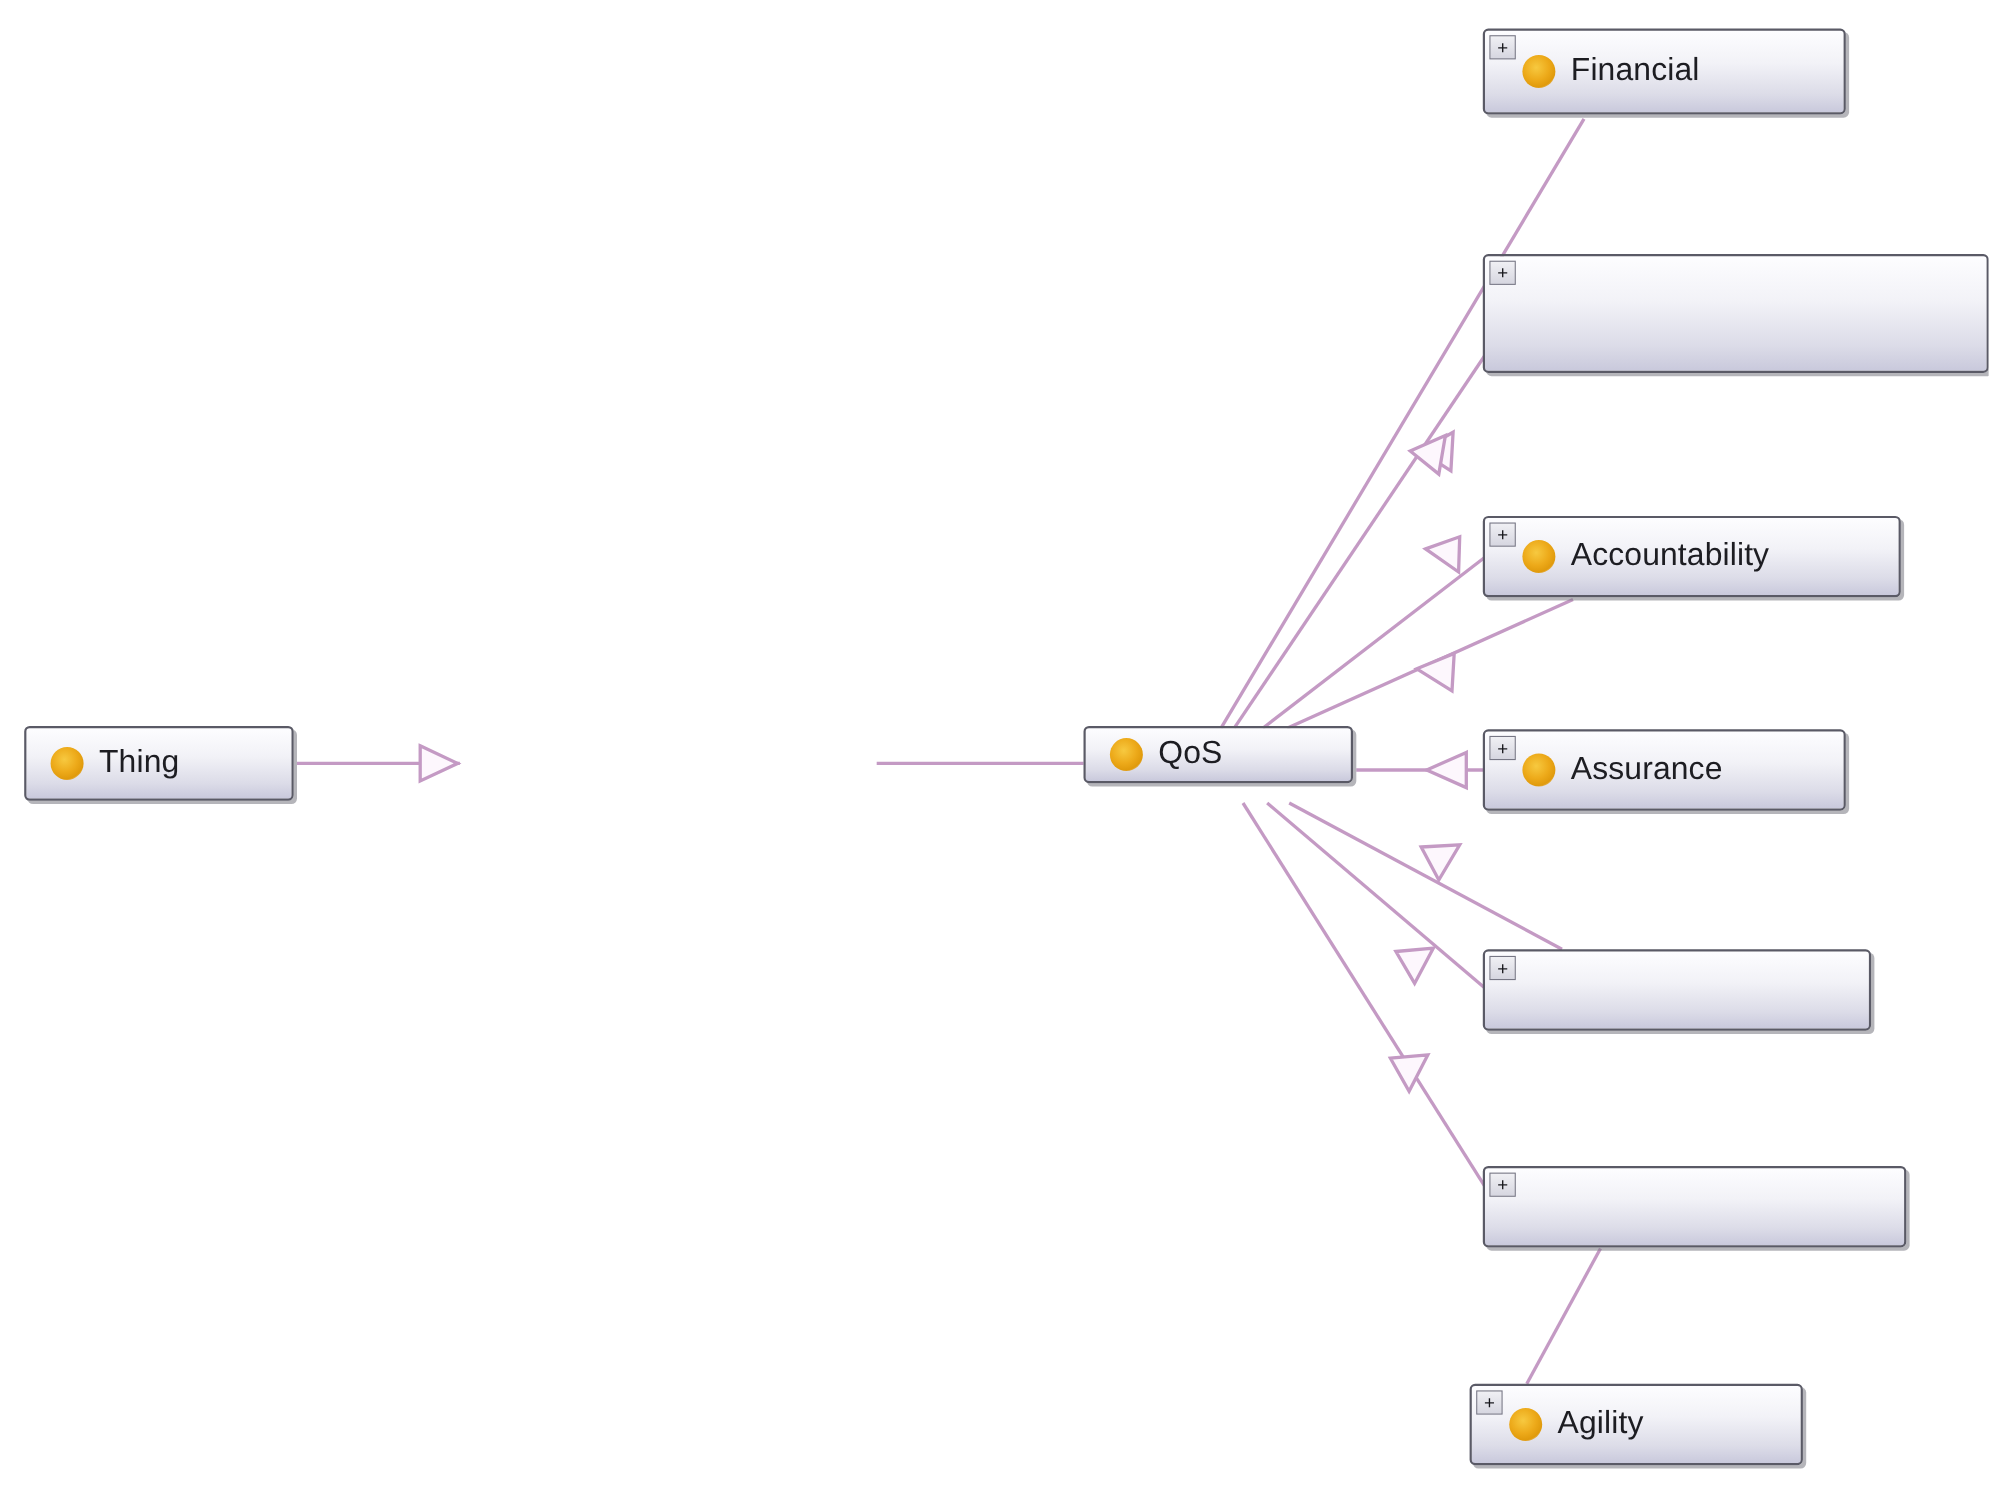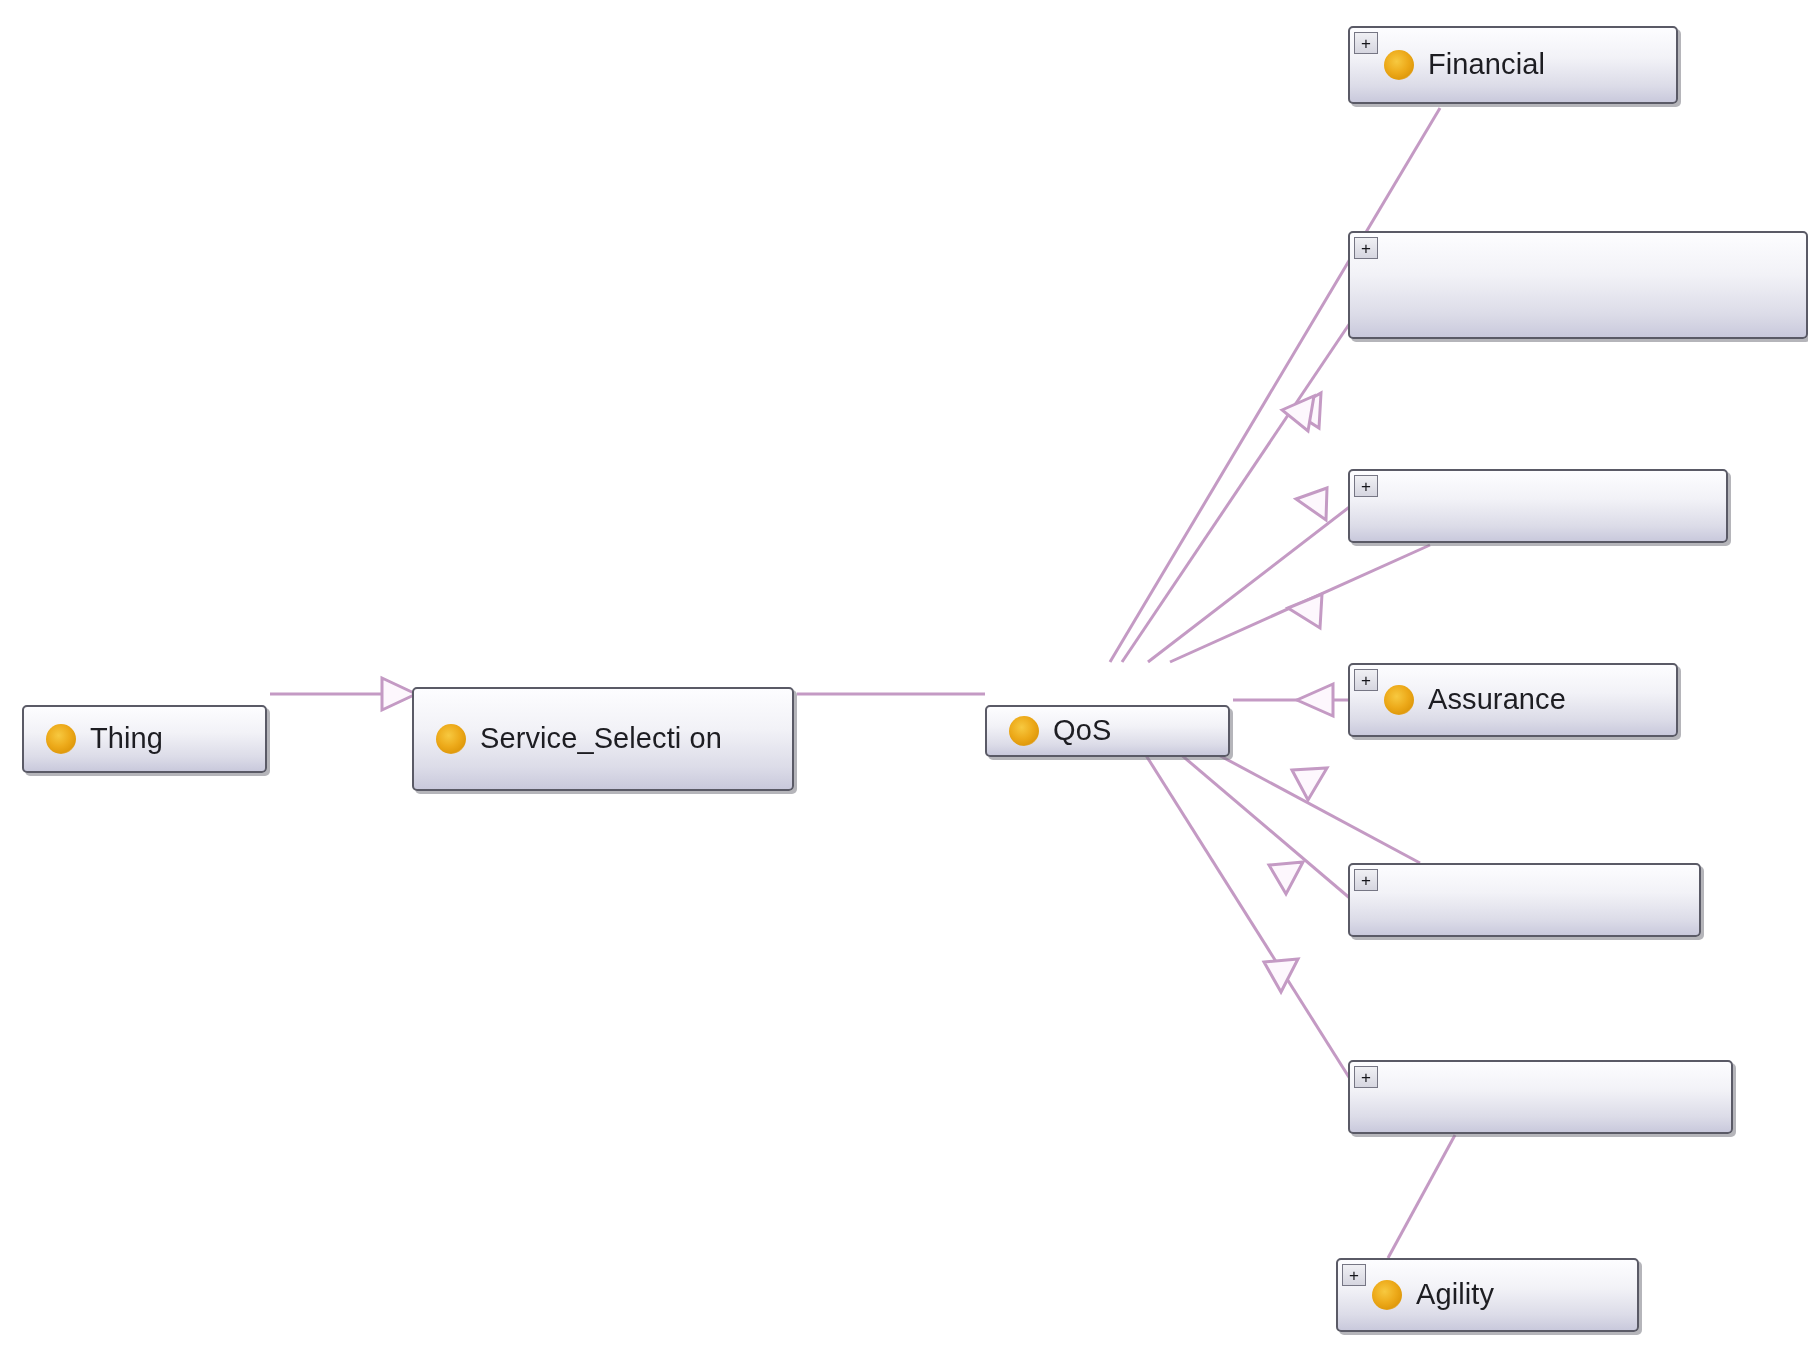--- a/index.html
+++ b/index.html
@@ -80,21 +80,20 @@
     display: flex;
     align-items: center;
     justify-content: center;
     font-size: 17px;
     line-height: 1;
     color: #15151a;
     font-family: "Liberation Sans", sans-serif;
   }
   .node.no-expander {
     padding-left: 22px;
-    margin-top: 45px;
   }
 </style>
 </head>
 <body>
 
 <div id="canvas">
 
   <svg id="edge-layer" viewBox="0 0 1808 1361" width="1808" height="1361" xmlns="http://www.w3.org/2000/svg">
 
     <g>
@@ -152,26 +151,20 @@
 
   </svg>
 
   <div class="node no-expander" style="left:22px; top:660px; width:245px; height:68px;">
     <div class="node-inner">
       <span class="node-bullet"></span>
       <span class="node-label">Thing</span>
     </div>
   </div>
 
-  <div class="node no-expander" style="left:412px; top:642px; width:382px; height:104px;">
-    <div class="node-inner">
-      <span class="node-bullet"></span>
-      <span class="node-label">Service_Selecti on</span>
-    </div>
-  </div>
 
   <div class="node no-expander" style="left:985px; top:660px; width:245px; height:52px;">
     <div class="node-inner">
       <span class="node-bullet"></span>
       <span class="node-label">QoS</span>
     </div>
   </div>
 
   <div class="node" style="left:1348px; top:26px; width:330px; height:78px;">
     <span class="expander">+</span>
@@ -180,20 +173,24 @@
       <span class="node-label">Financial</span>
     </div>
   </div>
 
   <div class="node" style="left:1348px; top:231px; width:460px; height:108px;">
     <span class="expander">+</span>
   </div>
 
   <div class="node" style="left:1348px; top:469px; width:380px; height:74px;">
     <span class="expander">+</span>
+    <div class="node-inner">
+      <span class="node-bullet"></span>
+      <span class="node-label">Accountability</span>
+    </div>
   </div>
 
   <div class="node" style="left:1348px; top:663px; width:330px; height:74px;">
     <span class="expander">+</span>
     <div class="node-inner">
       <span class="node-bullet"></span>
       <span class="node-label">Assurance</span>
     </div>
   </div>
 

